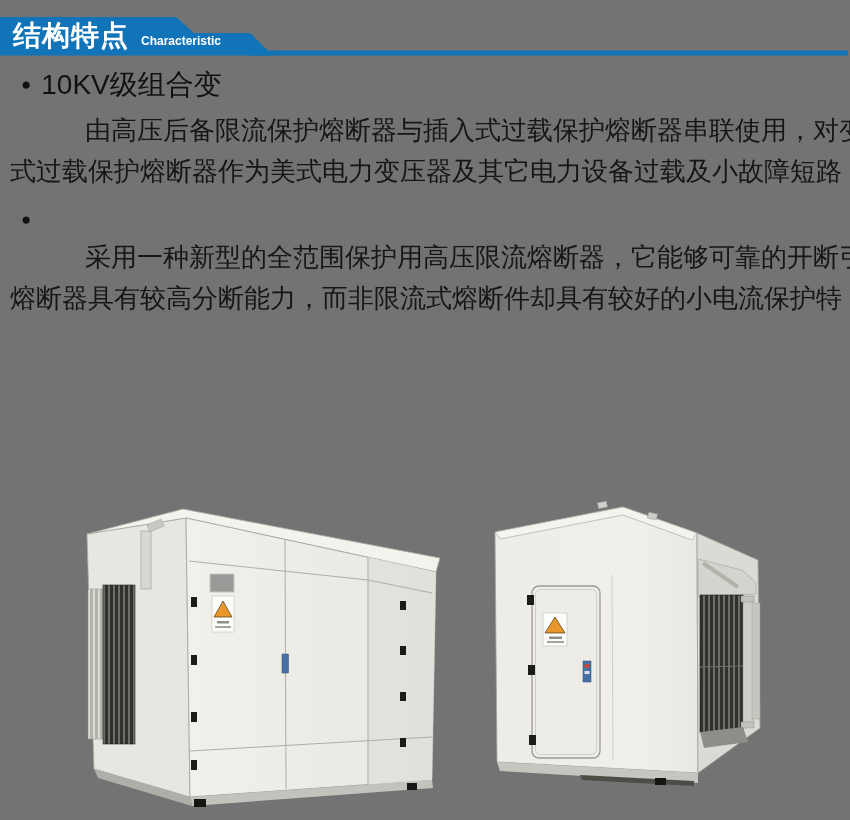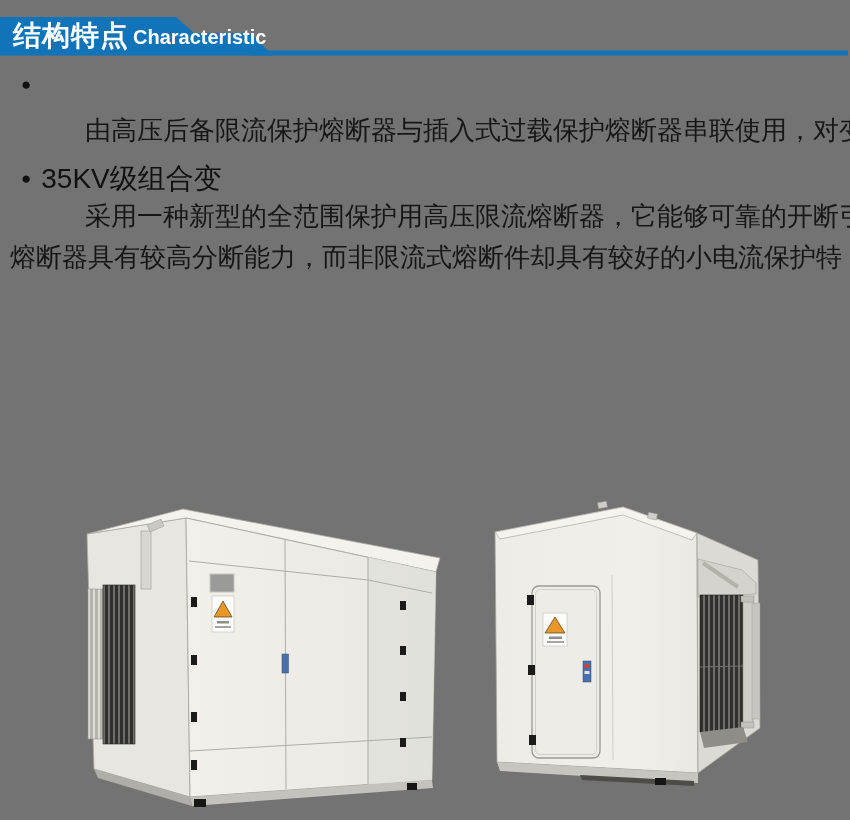--- a/index.html
+++ b/index.html
@@ -7,21 +7,21 @@
     position:relative;width:850px;height:820px;background:#737373;overflow:hidden;
     font-family:"Liberation Sans","DejaVu Sans",sans-serif;
   }
   
   .banner-svg{position:absolute;left:0;top:0;display:block;}
   .banner-text{
     position:absolute;left:13px;top:0;height:53px;
     display:flex;align-items:flex-end;color:#ffffff;z-index:2;
   }
   .banner-cn{font-size:28px;font-weight:bold;line-height:1;letter-spacing:1px;padding-bottom:3px;}
-  .banner-en{font-size:20px;font-weight:bold;line-height:1;margin-left:4px;padding-bottom:6px;}
+  .banner-en{font-size:12px;font-weight:bold;line-height:1;margin-left:12px;padding-bottom:6px;}
   
   .content{position:absolute;left:0;top:56px;width:850px;color:#141414;}
   .sec-heading{
     display:flex;align-items:center;margin-left:21px;height:30px;
     font-size:28px;color:#111111;
   }
   .sec-heading.first{margin-top:14px;}
   .sec-heading.second{margin-top:13px;}
   .bullet{font-size:17px;margin-right:10px;line-height:1;position:relative;top:-1px;}
   .para{margin:10px 8px 0 10px;font-size:26px;line-height:41px;color:#161616;}
@@ -45,28 +45,29 @@
     <div class="banner-text">
       <span class="banner-cn">结构特点</span>
       <span class="banner-en">Characteristic</span>
     </div>
   </div>
 
   <div class="content">
 
     <div class="sec-heading first">
       <span class="bullet">●</span>
+      <span>10KV级组合变</span>
     </div>
     <div class="para">
       <div class="line indent">由高压后备限流保护熔断器与插入式过载保护熔断器串联使用，对变</div>
+      <div class="line">式过载保护熔断器作为美式电力变压器及其它电力设备过载及小故障短路</div>
     </div>
 
     <div class="sec-heading second">
       <span class="bullet">●</span>
-      <span>35KV级组合变</span>
     </div>
     <div class="para second">
       <div class="line indent">采用一种新型的全范围保护用高压限流熔断器，它能够可靠的开断引</div>
       <div class="line">熔断器具有较高分断能力，而非限流式熔断件却具有较好的小电流保护特</div>
     </div>
   </div>
 
   <svg class="photo-left" width="390" height="315" viewBox="0 0 390 315">
     <defs>
       <linearGradient id="gfL" x1="0" y1="0" x2="1" y2="0">

